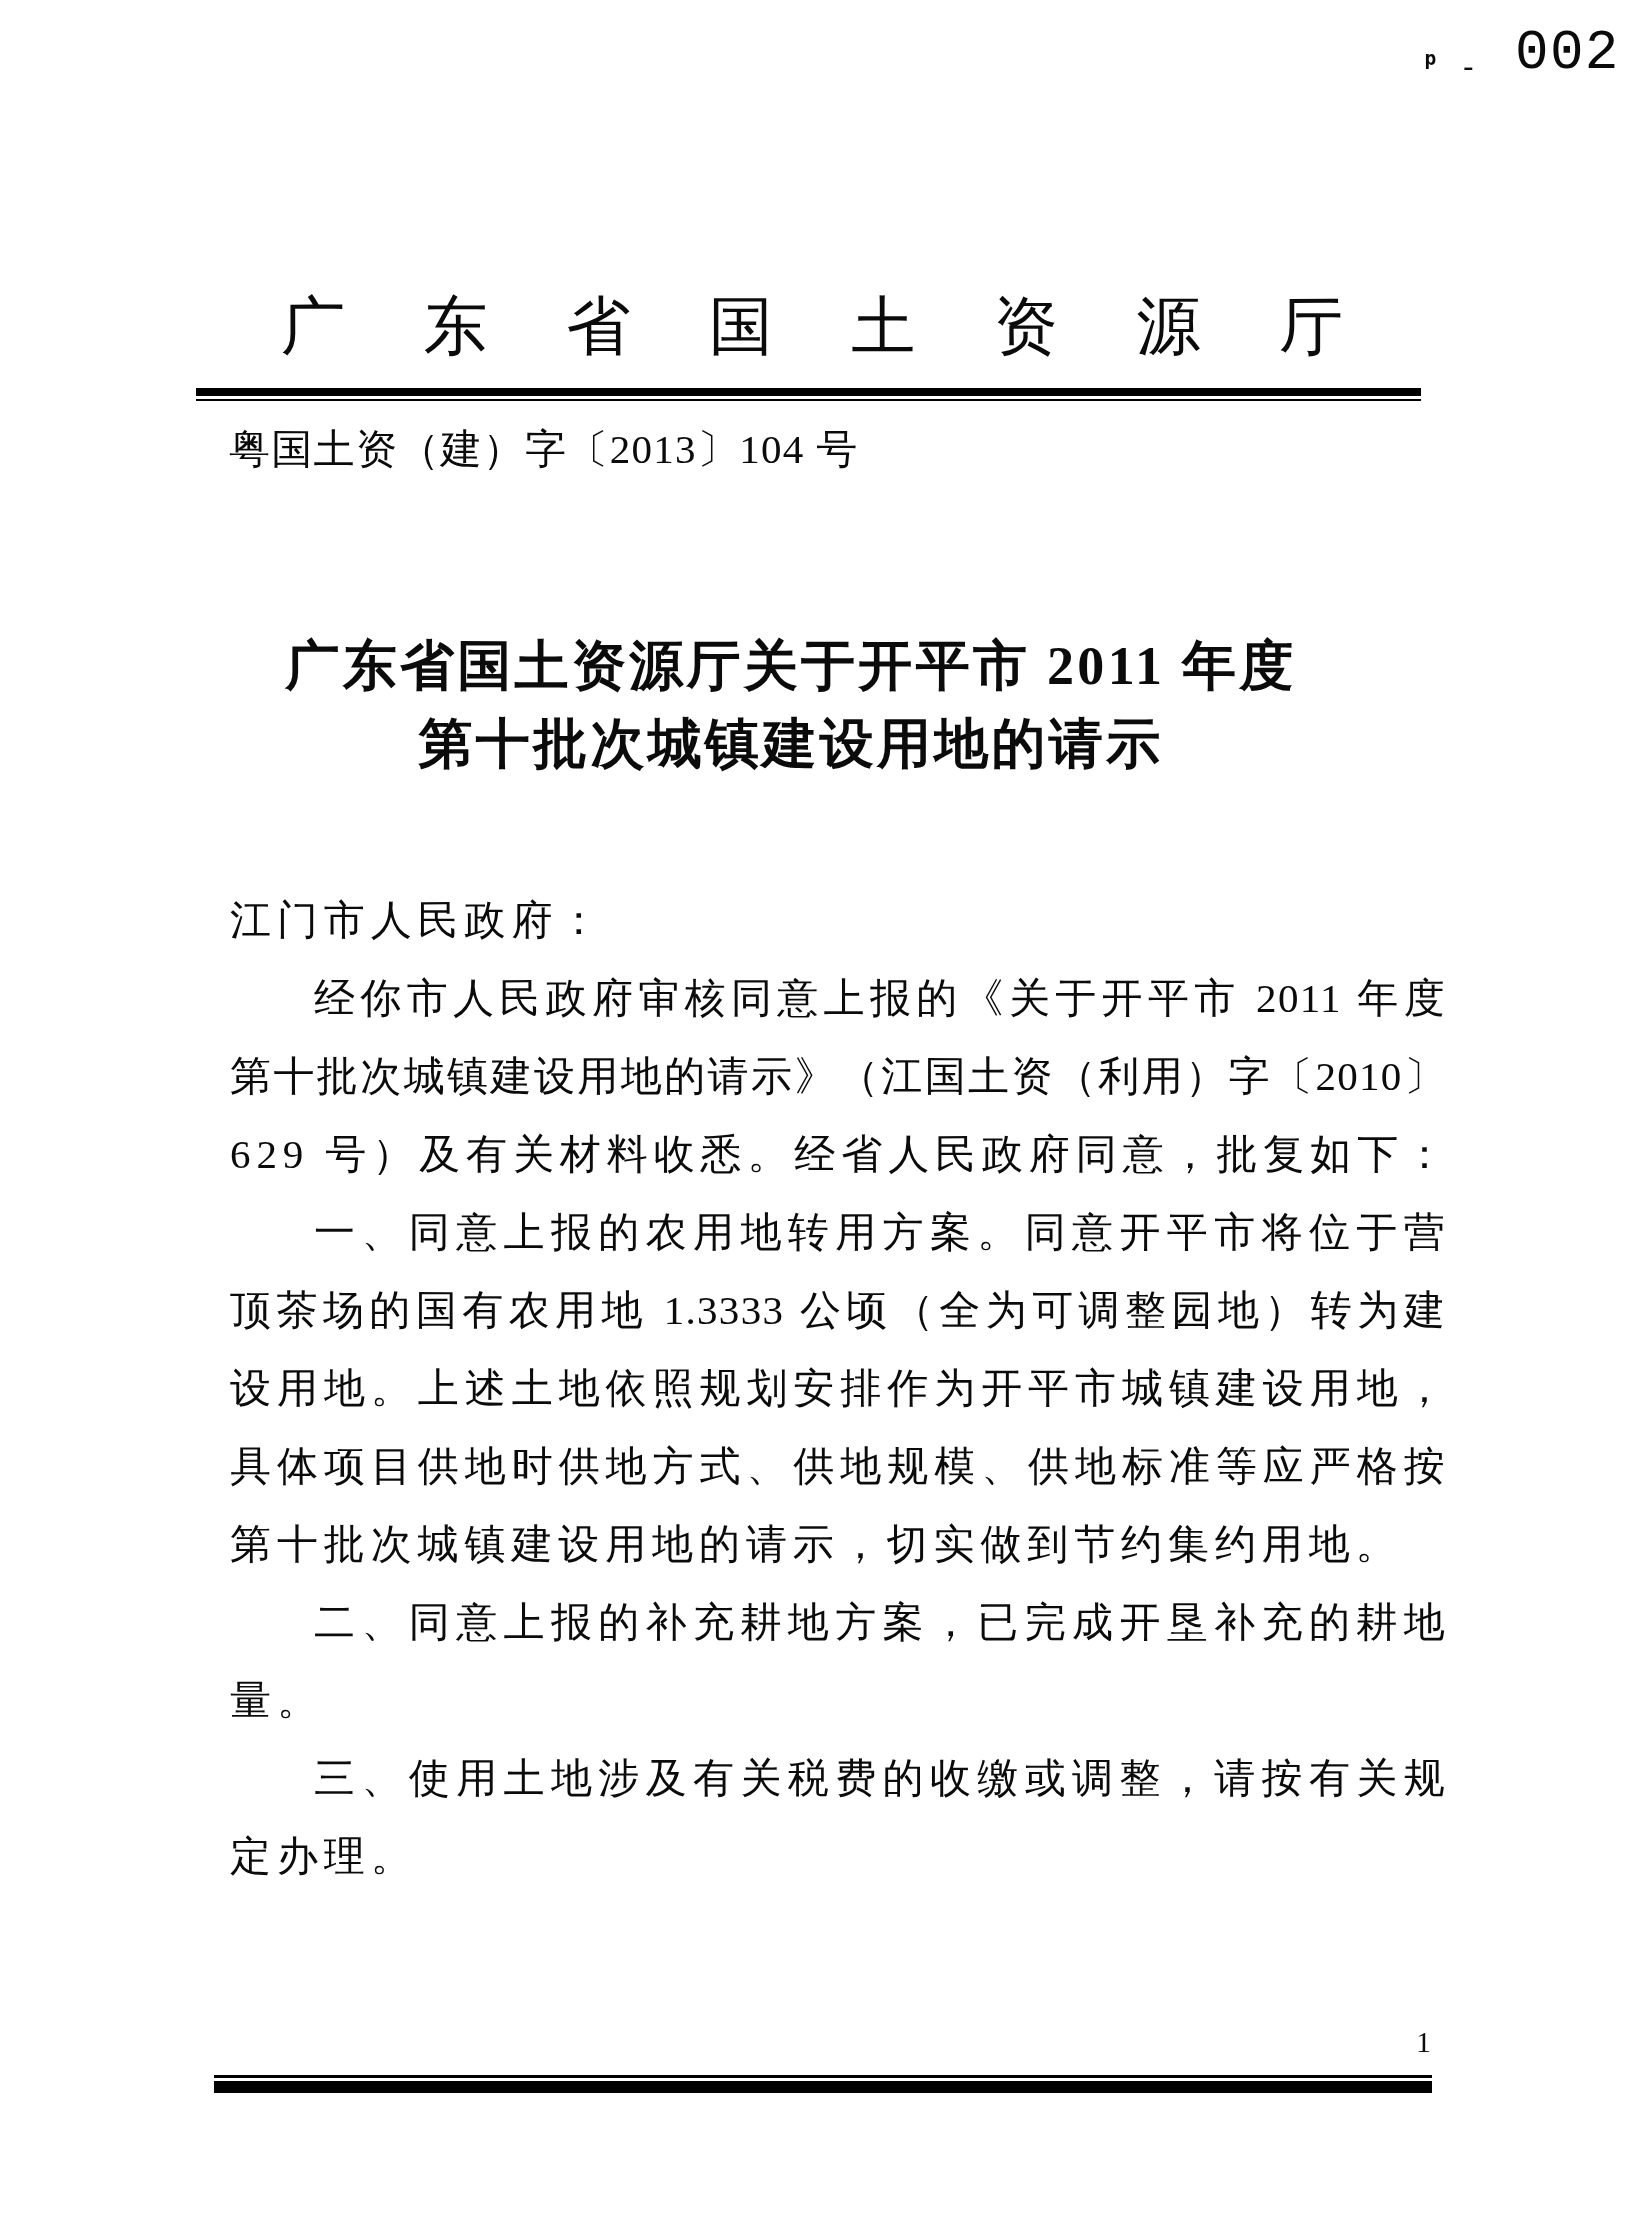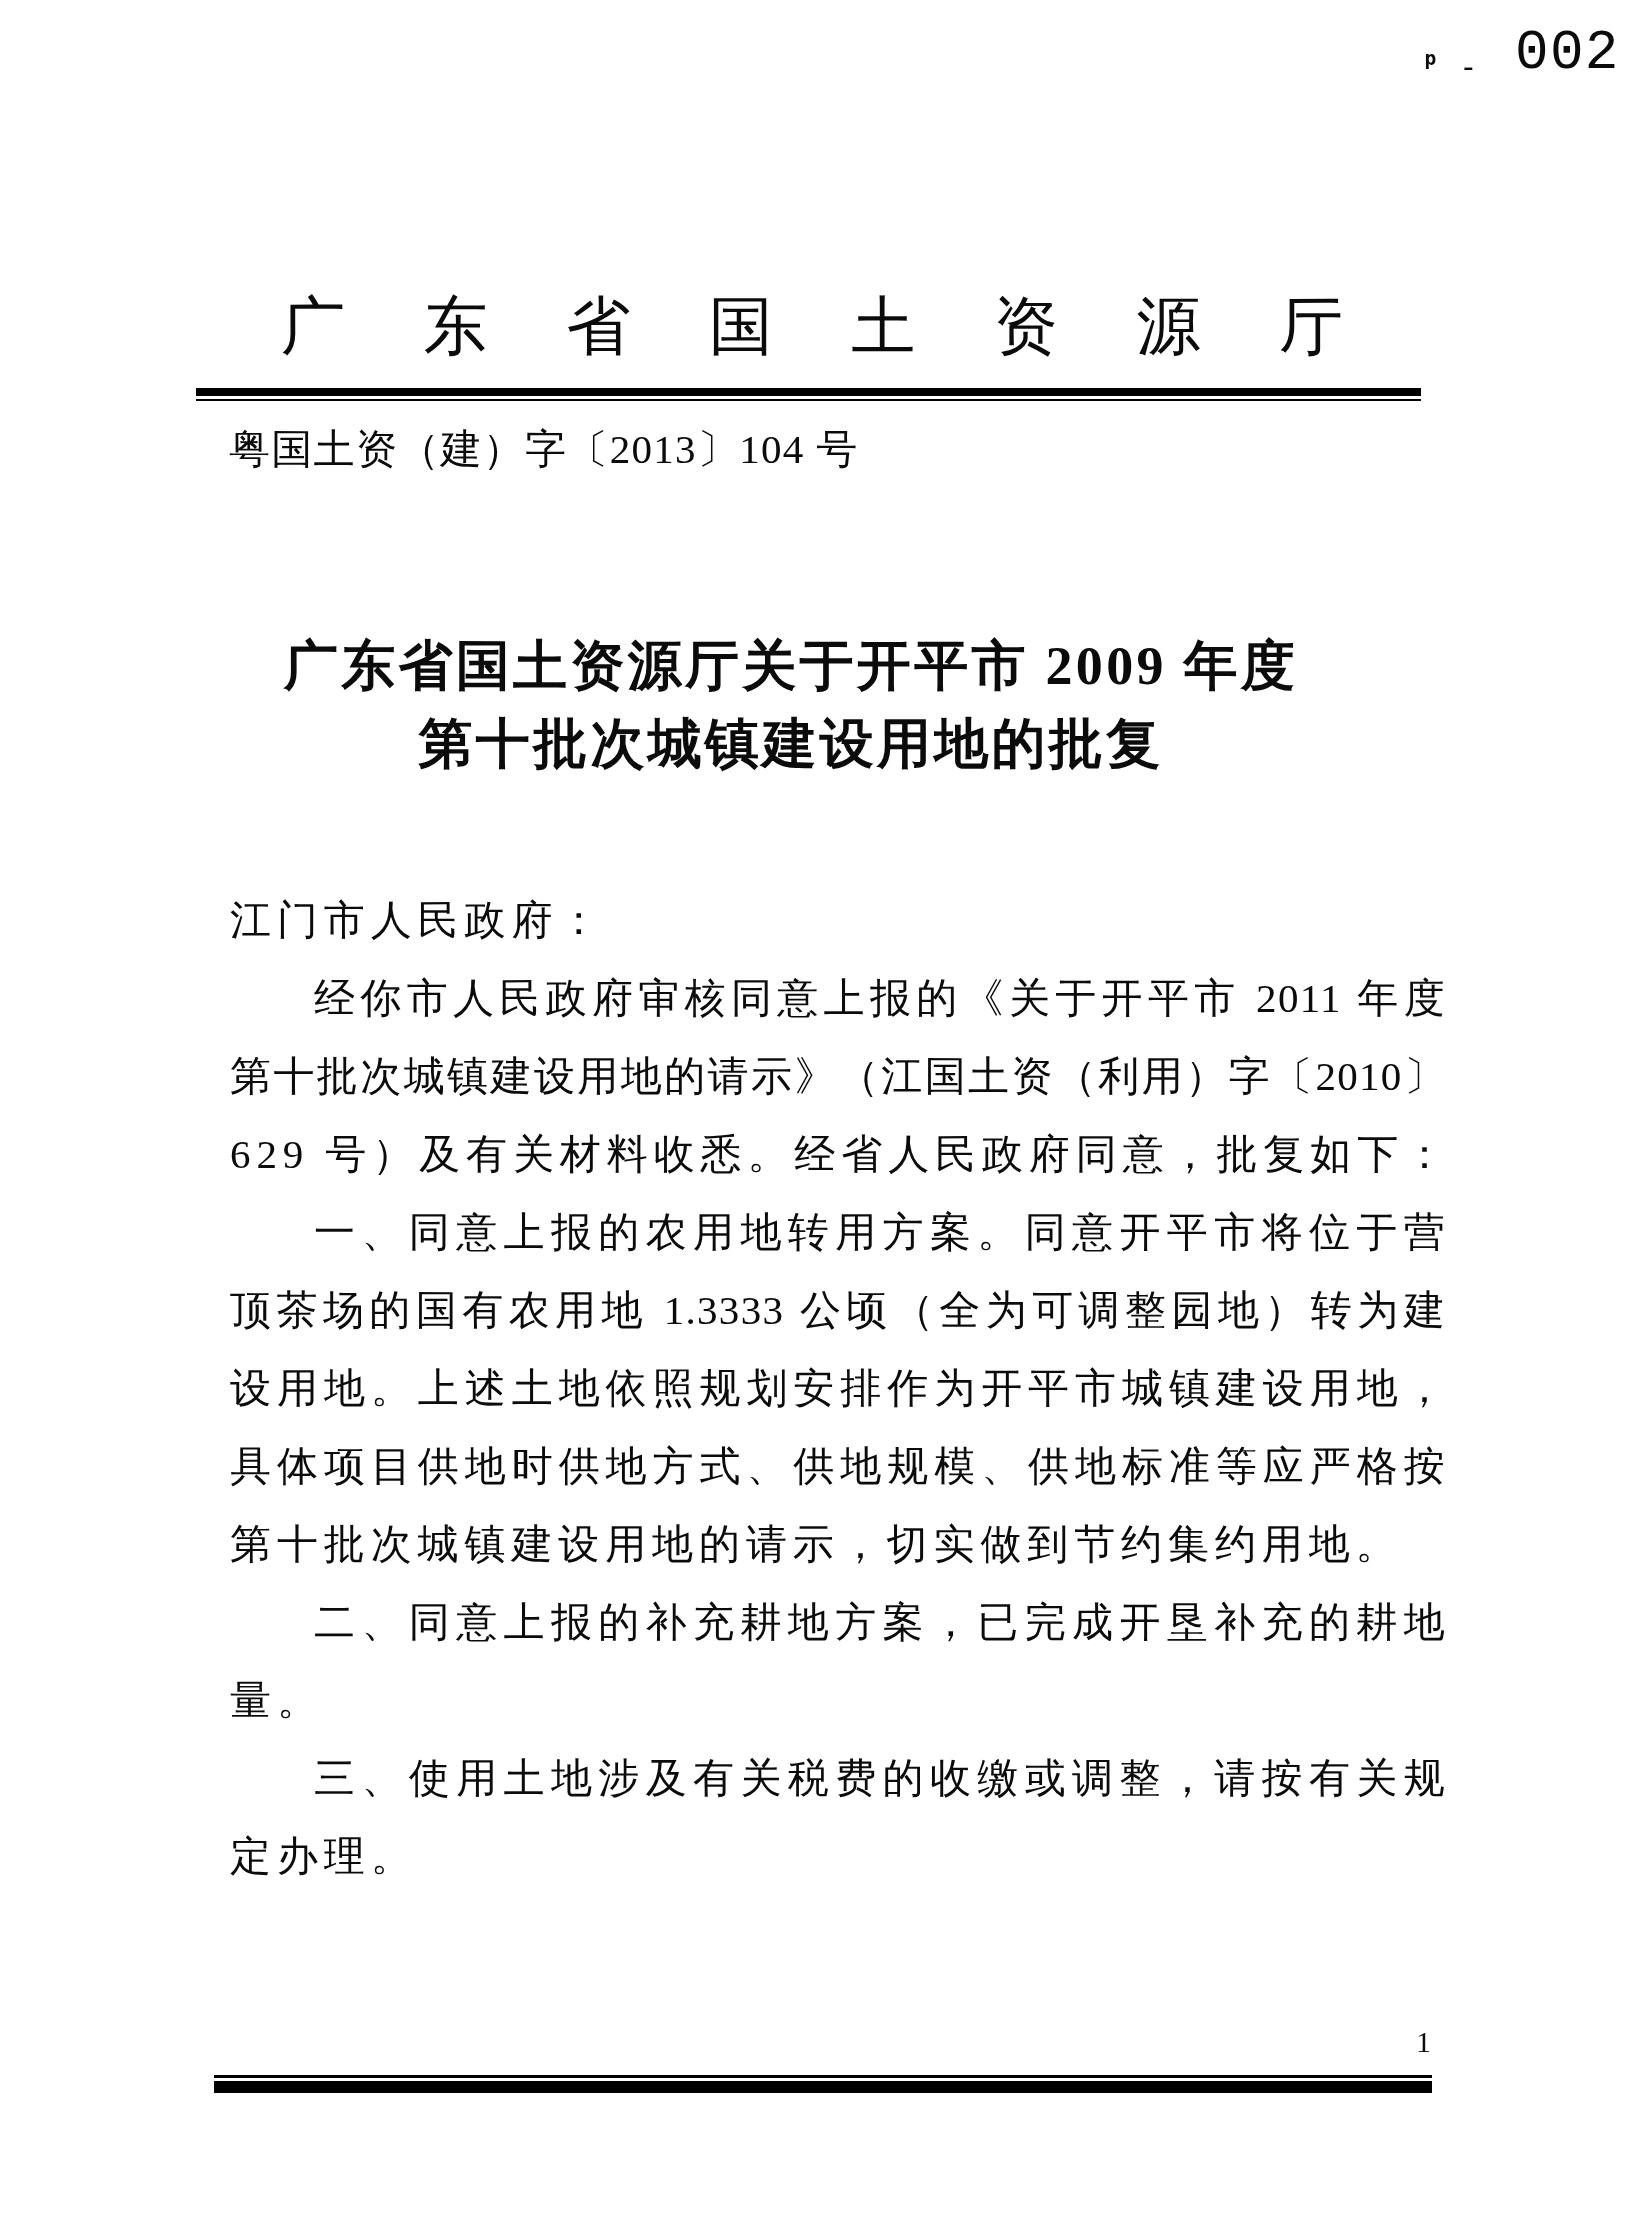--- a/index.html
+++ b/index.html
@@ -91,22 +91,22 @@
 
   <div class="rule-top">
     <div class="bar-thick"></div>
     <div class="bar-gap"></div>
     <div class="bar-thin"></div>
   </div>
 
   <div class="doc-number">粤国土资（建）字〔2013〕104 号</div>
 
   <div class="title">
-    <div>广东省国土资源厅关于开平市 2009 年度</div>
-    <div>第十批次城镇建设用地的批复</div>
+    <div>广东省国土资源厅关于开平市 2011 年度</div>
+    <div>第十批次城镇建设用地的请示</div>
   </div>
 
   <div class="body-block">
     <div class="bl">江门市人民政府：</div>
     <div class="bl ind just">经你市人民政府审核同意上报的《关于开平市 2011 年度</div>
     <div class="bl just">第十批次城镇建设用地的请示》（江国土资（利用）字〔2010〕</div>
     <div class="bl">629 号）及有关材料收悉。经省人民政府同意，批复如下：</div>
     <div class="bl ind just">一、同意上报的农用地转用方案。同意开平市将位于营</div>
     <div class="bl just">顶茶场的国有农用地 1.3333 公顷（全为可调整园地）转为建</div>
     <div class="bl just">设用地。上述土地依照规划安排作为开平市城镇建设用地，</div>

